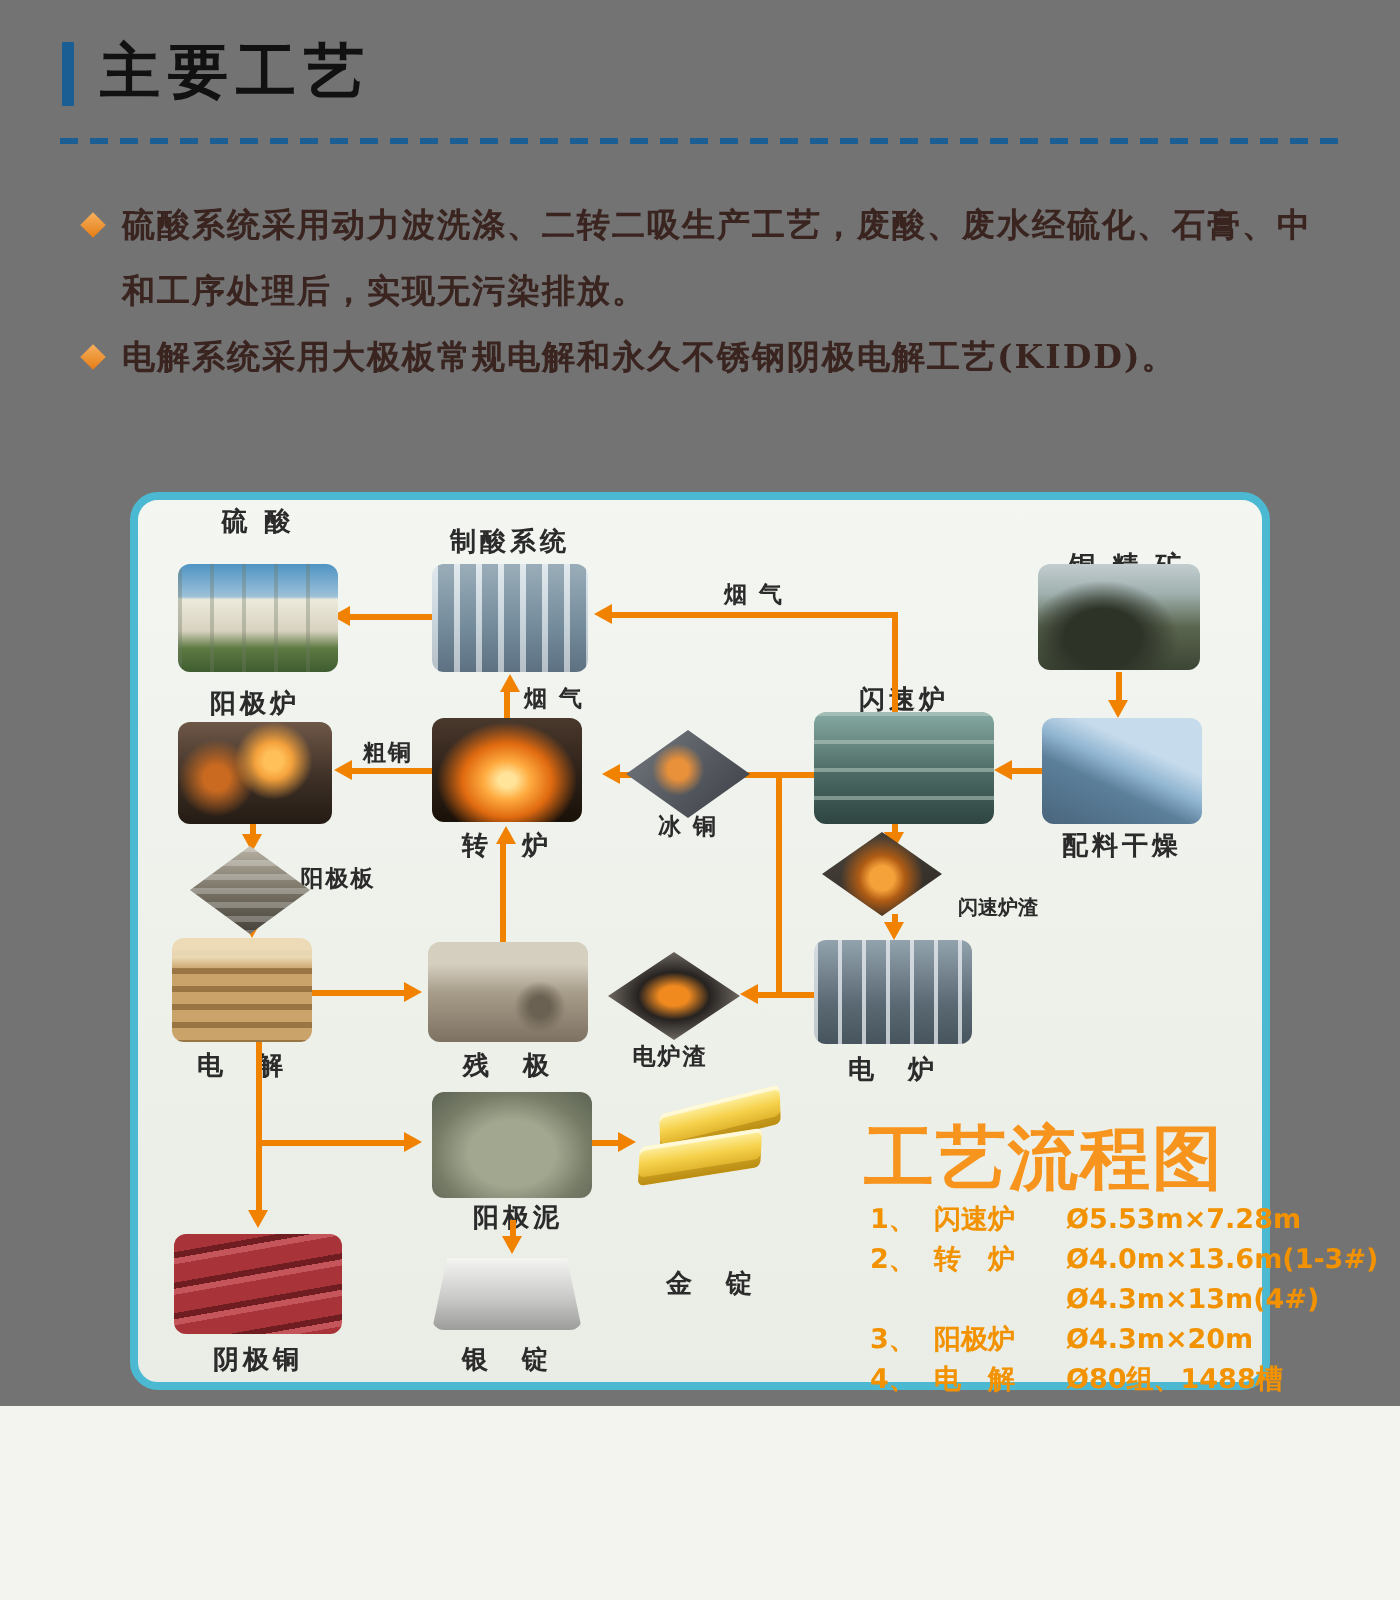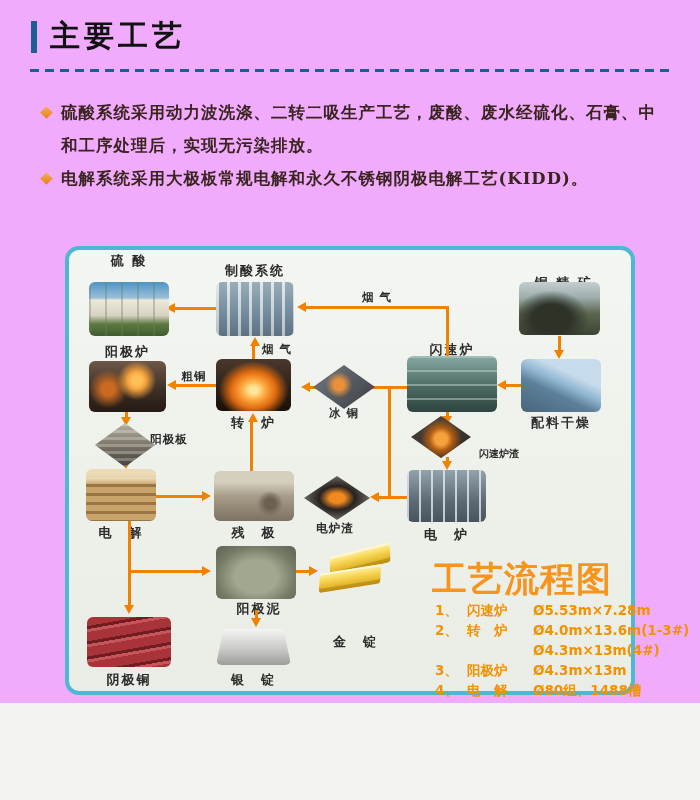--- a/index.html
+++ b/index.html
@@ -1,17 +1,17 @@
 <!DOCTYPE html>
 <html><head>
 <meta charset="utf-8">
 <style>
   html,body{margin:0;padding:0;}
   body{width:700px;height:800px;background:#ffffff;font-family:"DejaVu Sans","Liberation Sans",sans-serif;position:relative;overflow:hidden;}
-  .page{position:relative;width:700px;height:800px;background:#f0abfc;}
+  .page{position:relative;width:700px;height:800px;background:#737373;}
   .footer-band{position:absolute;left:0;top:703px;width:700px;height:97px;background:#f3f3ef;}
 
   
   .hdr-bar{position:absolute;left:31px;top:21px;width:6px;height:32px;background:#1a5e94;}
   .hdr-title{position:absolute;left:50px;top:16px;font-size:30px;font-weight:bold;color:#111111;font-family:"DejaVu Serif","Liberation Serif",serif;letter-spacing:4px;}
   .dashed-sep{position:absolute;left:30px;top:69px;width:642px;height:3px;background:repeating-linear-gradient(90deg,#1a5e94 0 9px,transparent 9px 15px);}
 
   
   .bullets{position:absolute;left:42px;top:96px;width:628px;}
   .bullet-item{display:flex;align-items:flex-start;font-family:"DejaVu Serif","Liberation Serif",serif;font-weight:bold;color:#3a2420;font-size:16.5px;line-height:33px;letter-spacing:1px;}
@@ -187,21 +187,21 @@
         <span>闪速炉</span>
         <span>Ø5.53m×7.28m</span>
       <span>2、</span>
         <span>转　炉</span>
         <span>Ø4.0m×13.6m(1-3#)</span>
       <span></span>
         <span></span>
         <span>Ø4.3m×13m(4#)</span>
       <span>3、</span>
         <span>阳极炉</span>
-        <span>Ø4.3m×13m</span>
+        <span>Ø4.3m×20m</span>
       <span>4、</span>
         <span>电　解</span>
         <span>Ø80组、1488槽</span>
     </div>
   </div>
 
   <div class="footer-band"></div>
 </div>
 
 </body></html>

